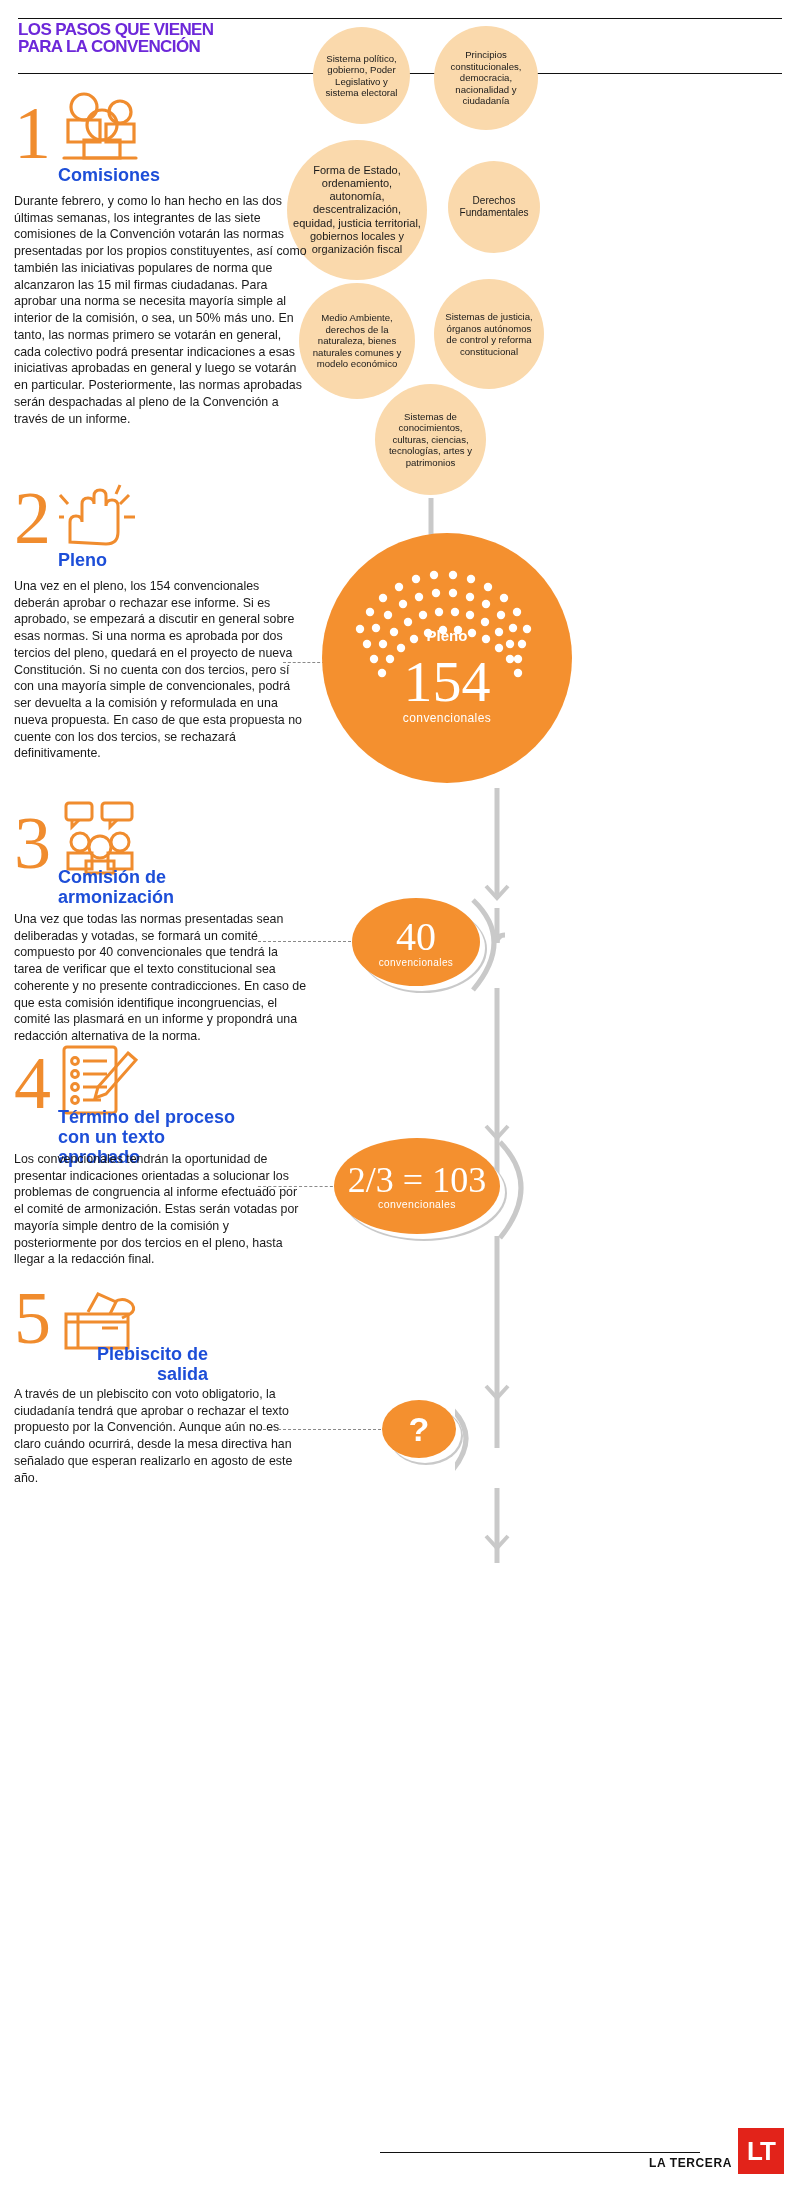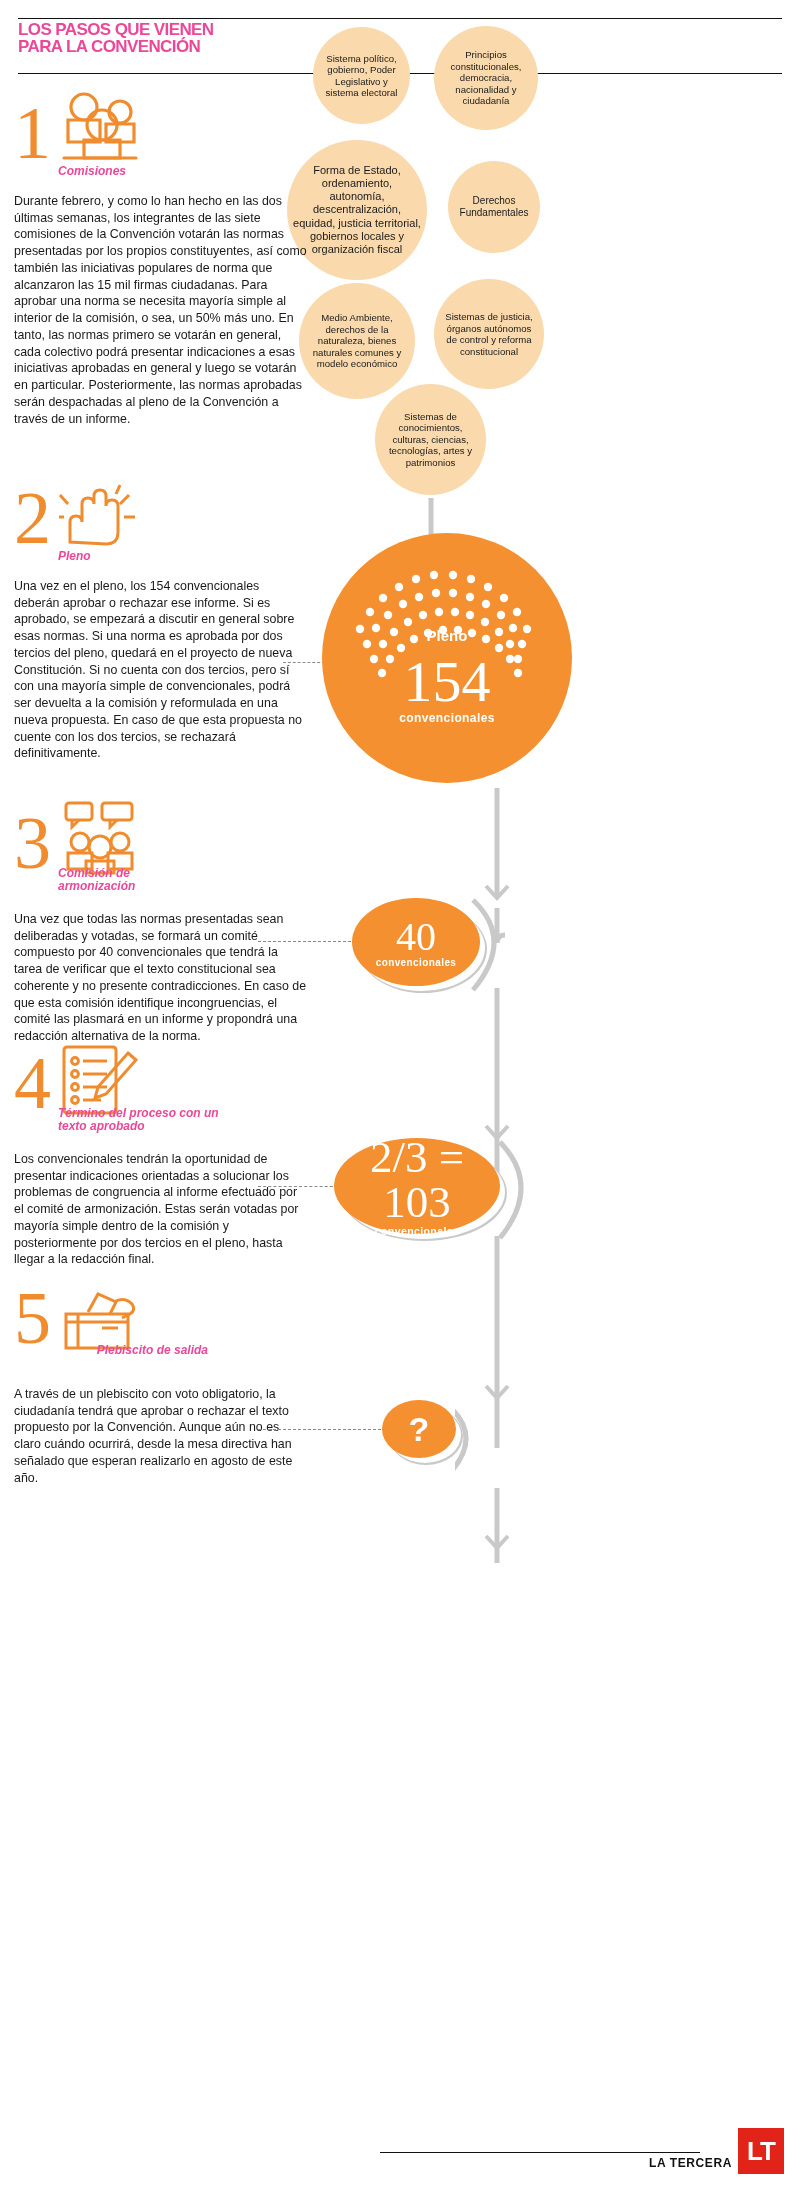--- a/index.html
+++ b/index.html
@@ -16,35 +16,35 @@
 
   .page { position:relative; width:800px; height:2188px; }
 
   
   .hdr-rule { position:absolute; left:18px; width:764px; height:1px; background:#111; }
   .hdr-rule.top { top:18px; }
   .hdr-rule.bot { top:73px; }
   .hdr-title {
     position:absolute; left:18px; top:21px; width:360px;
     font-weight:bold; font-size:17px; line-height:1.02;
-    letter-spacing:-0.6px; color:#ec4899;
+    letter-spacing:-0.6px; color:#6d28d9;
     text-transform:uppercase;
   }
   .hdr-title div { white-space:nowrap; }
 
   
   .step { position:absolute; left:14px; width:300px; }
   .step-num {
     position:absolute; left:0; top:0;
     font-size:74px; line-height:0.78; font-weight:300;
     color:#F08C2E; font-family:"Liberation Serif", serif;
   }
   .step-icon { position:absolute; left:44px; }
   .step-title {
-    font-weight:bold; font-size:12px; line-height:1.12; color:#ec4899;font-style:italic;
+    font-weight:bold; font-size:18px; line-height:1.12; color:#1d4ed8;
   }
   .step-body {
     font-size:12.4px; line-height:1.35; color:#1a1a1a; text-align:left;
   }
 
   
   .bubble {
     position:absolute; border-radius:50%;
     background:#FAD9AC;
     display:flex; align-items:center; justify-content:center;
@@ -59,41 +59,41 @@
   
   .node {
     position:absolute; border-radius:50%;
     background:#F4902F; color:#fff;
     display:flex; flex-direction:column;
     align-items:center; justify-content:center;
     text-align:center;
     box-shadow: 6px 6px 0 -1px #ffffff, 7px 7px 0 0px #C9C9C9;
   }
   .node .big { font-family:"Liberation Serif", serif; font-weight:400; }
-  .node .sub { font-weight:bold; letter-spacing:.4px; }
+  .node .sub { font-weight:normal; letter-spacing:.4px; }
 
   
   #pleno-node {
     left:322px; top:533px; width:250px; height:250px;
     border-radius:50%;
     box-shadow:none;
   }
   #pleno-node .big { font-size:58px; line-height:0.95; }
   #pleno-node .pleno-label { font-size:15px; font-weight:bold; margin-bottom:2px;}
   #pleno-node .sub { font-size:12px; margin-top:2px; }
 
   .dots-arc { position:absolute; left:0; top:0; width:250px; height:250px; pointer-events:none;}
 
   
   #node-40 { left:352px; top:898px; width:128px; height:88px; }
   #node-40 .big { font-size:40px; line-height:1; }
   #node-40 .sub { font-size:10px; }
 
   #node-103 { left:334px; top:1138px; width:166px; height:96px; }
-  #node-103 .big { font-size:45px; line-height:1; }
+  #node-103 .big { font-size:36px; line-height:1; }
   #node-103 .sub { font-size:10.5px; }
 
   #node-q { left:382px; top:1400px; width:74px; height:58px; }
   #node-q .big { font-size:34px; line-height:1; font-weight:bold; font-family:"Liberation Sans", sans-serif;}
 
   
   .foot-rule { position:absolute; left:380px; top:2152px; width:320px; height:1px; background:#111; }
   .foot-name {
     position:absolute; right:68px; top:2156px;
     font-size:12px; font-weight:bold; letter-spacing:.6px; color:#111;

